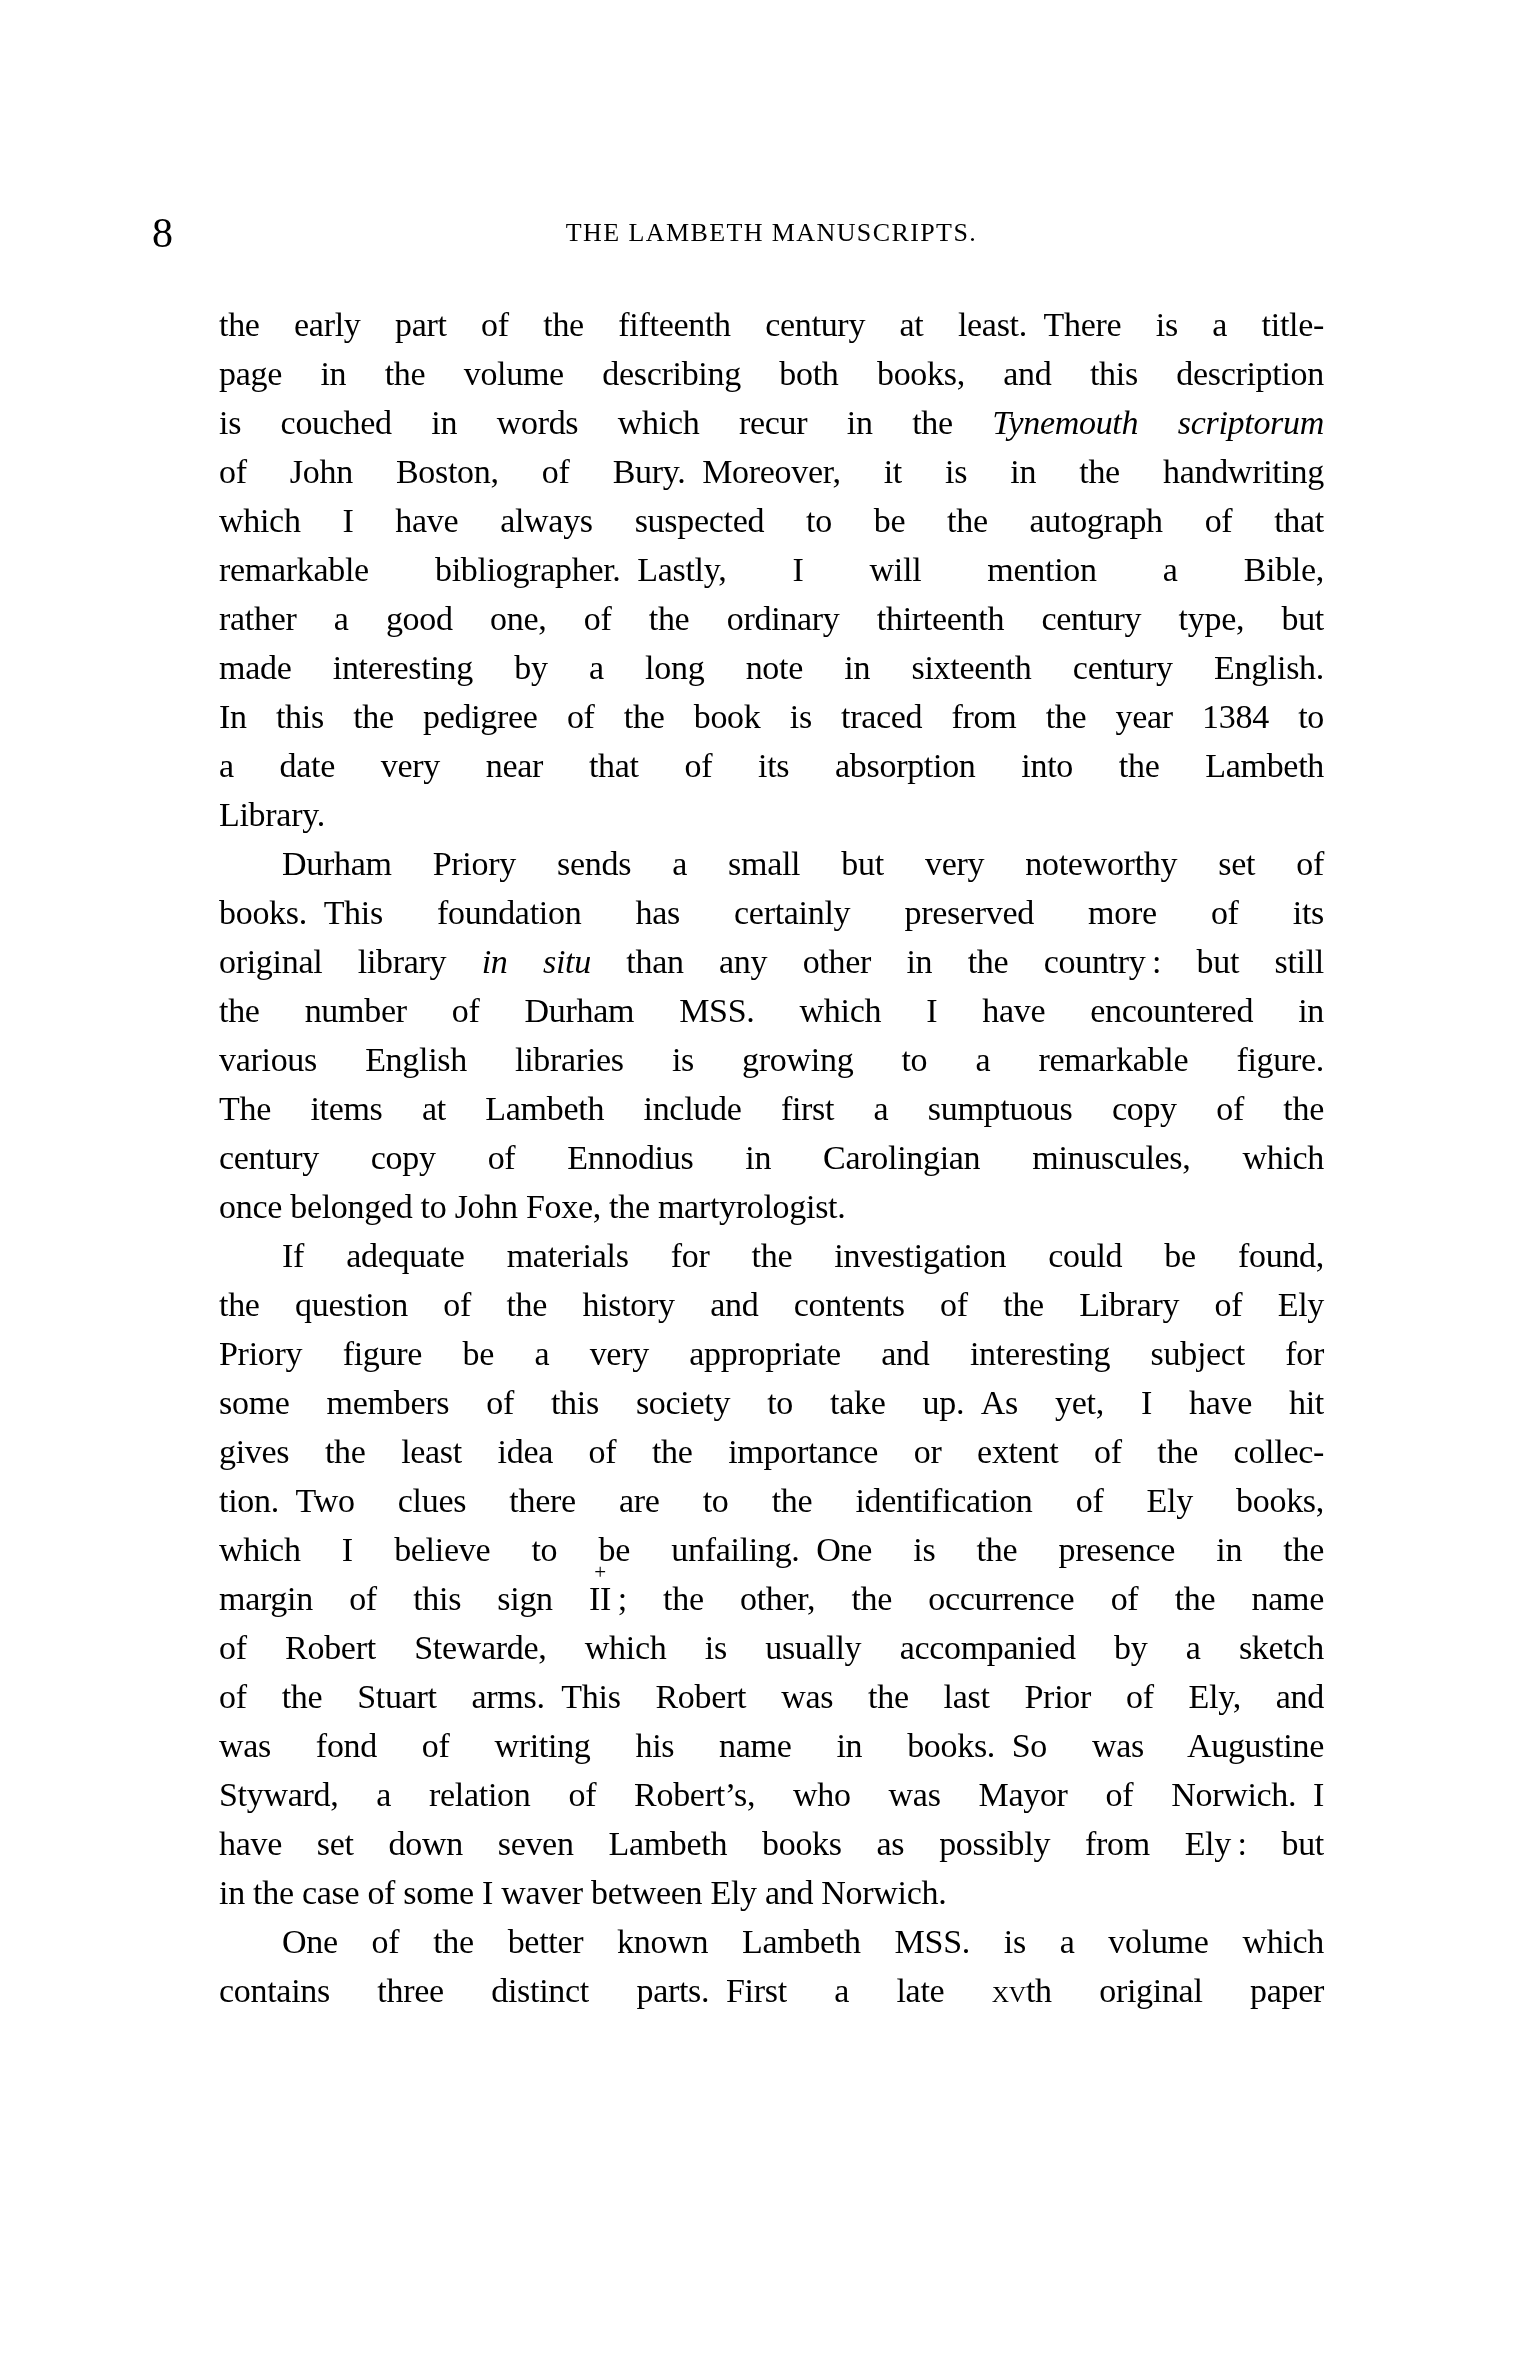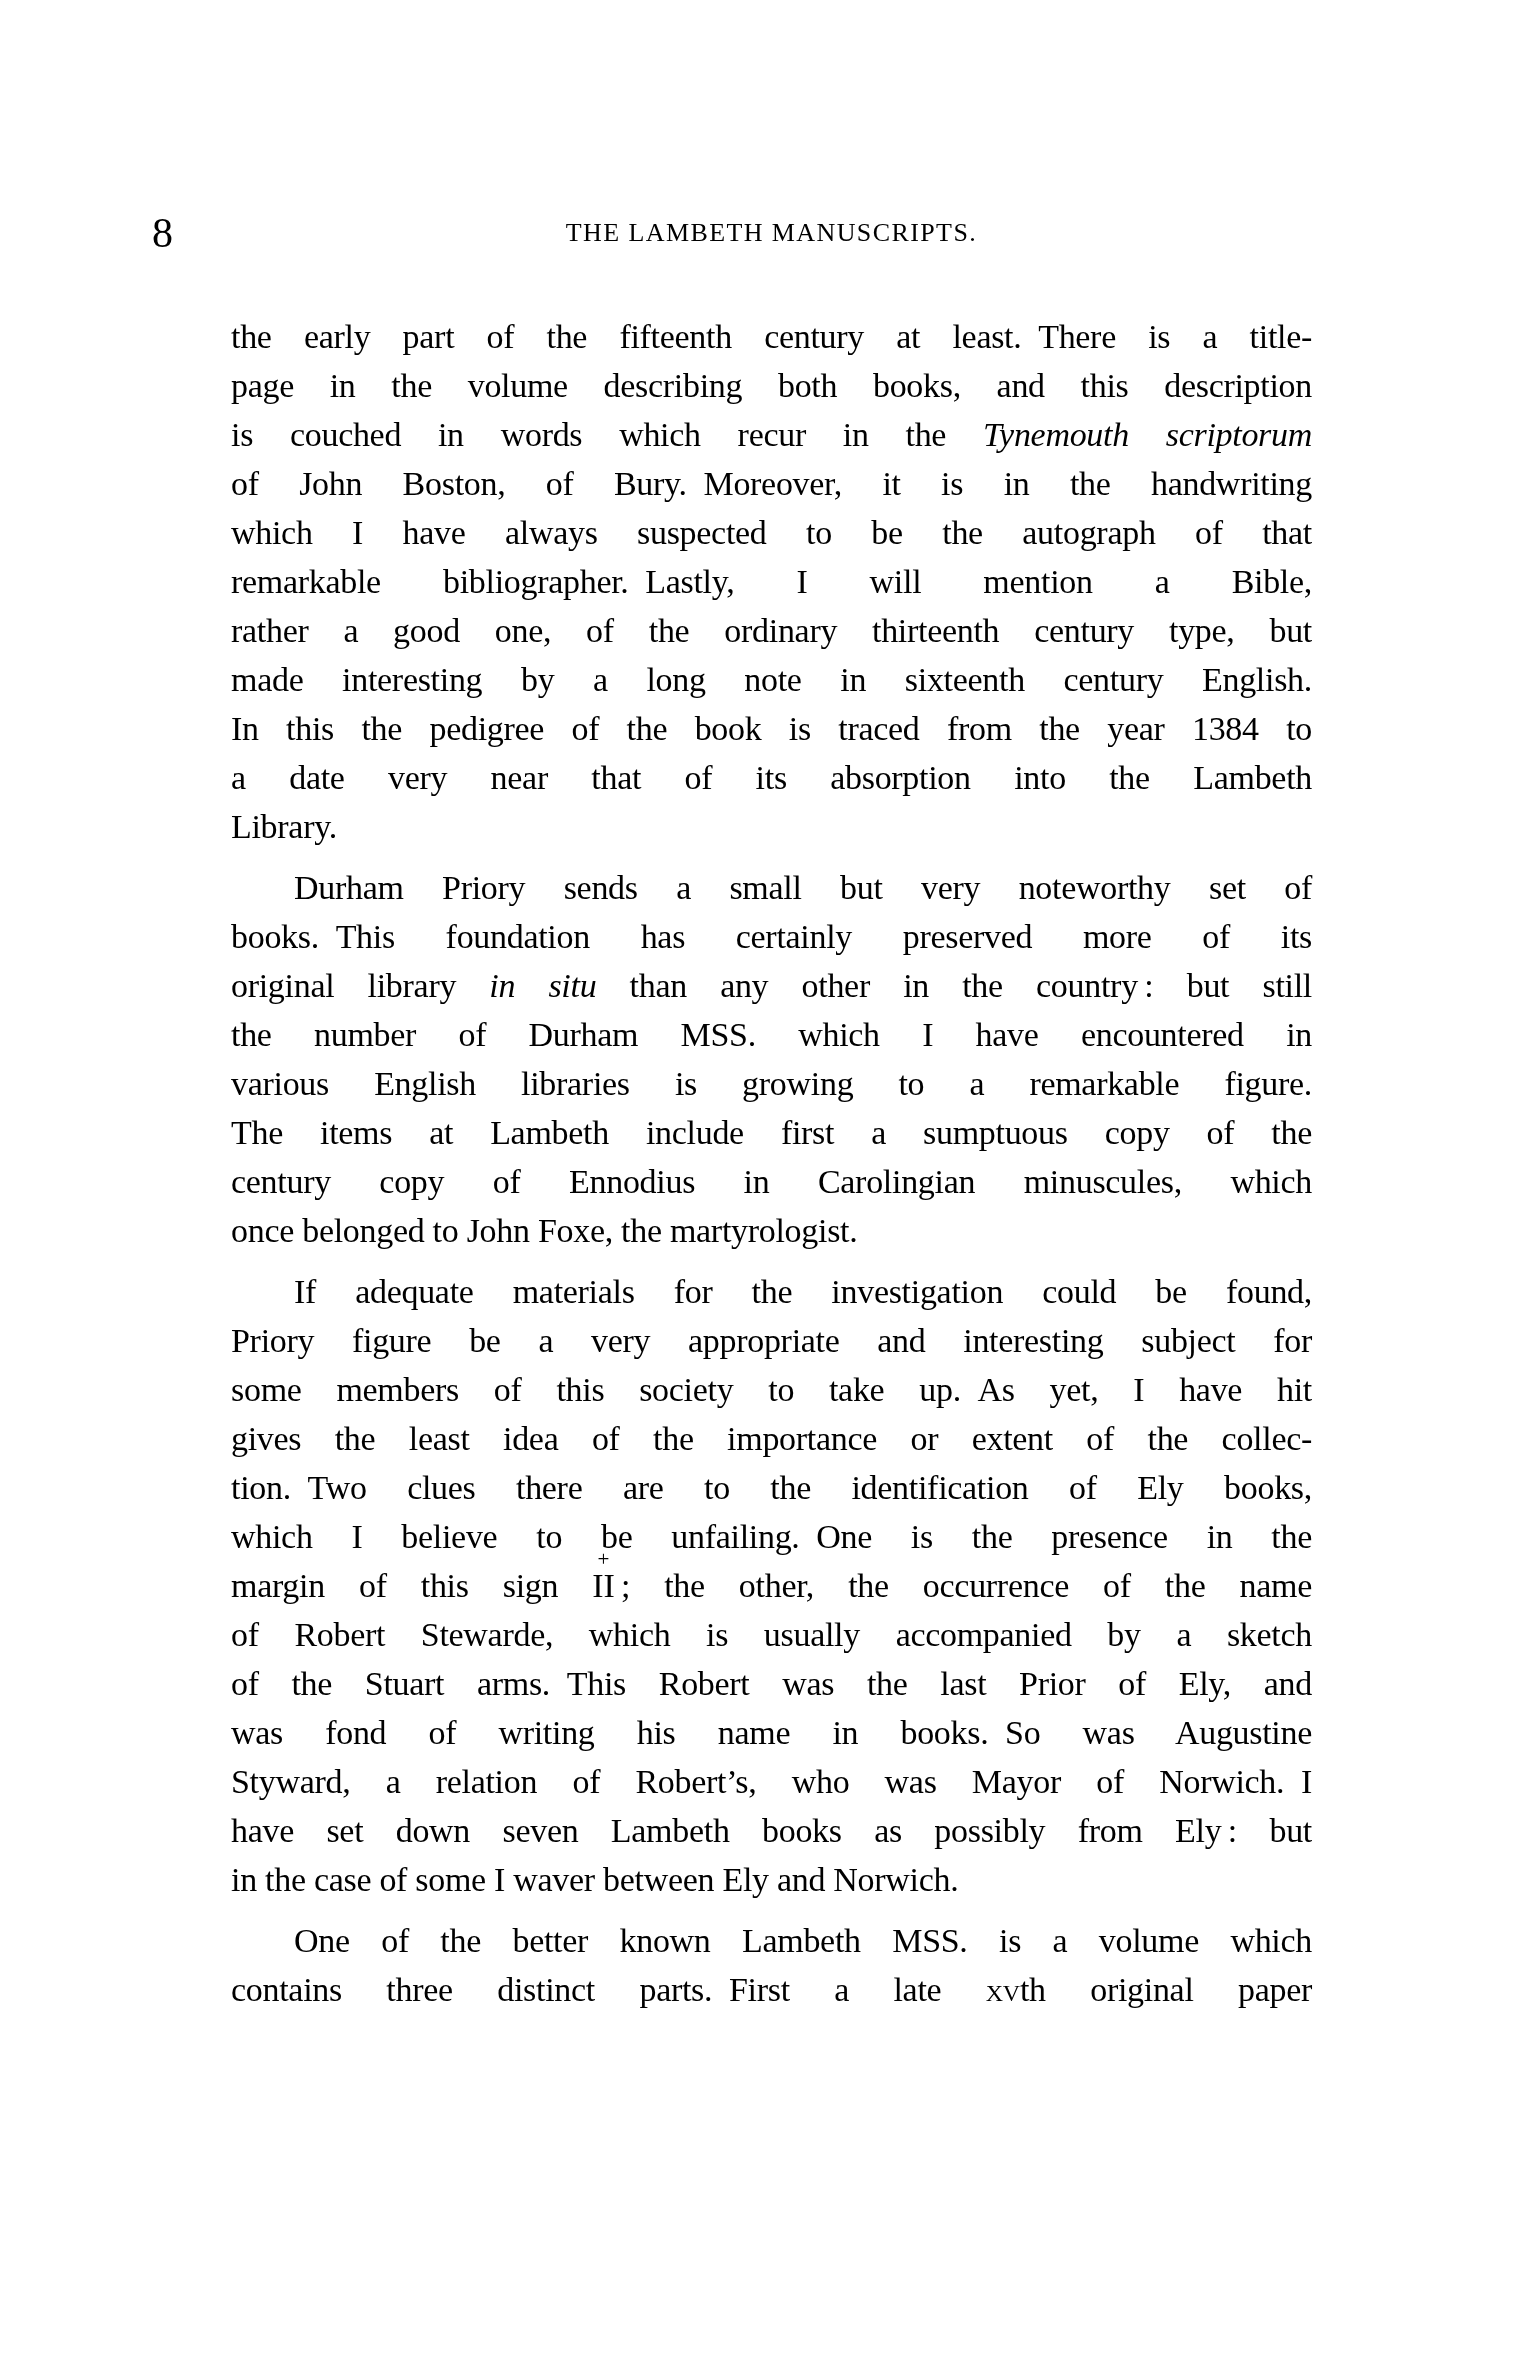--- a/index.html
+++ b/index.html
@@ -36,21 +36,21 @@
   }
   #body-block {
     position: absolute;
     left: 219px;
     top: 300px;
     width: 1105px;
     font-size: 34px;
     line-height: 49px;
     letter-spacing: -0.3px;
   }
-  .para { margin: 12px; }
+  .para { margin: 0; }
   .line {
     text-align: justify;
     text-align-last: left;
   }
   .line.just {
     text-align-last: justify;
   }
   .line.first-indent {
     text-indent: 63px;
   }
@@ -94,20 +94,21 @@
         <div class="line just"><span>books. This foundation has certainly preserved more of its</span></div>
         <div class="line just"><span>original library </span><span class="it">in situ</span><span> than any other in the country : but still</span></div>
         <div class="line just"><span>the number of Durham MSS. which I have encountered in</span></div>
         <div class="line just"><span>various English libraries is growing to a remarkable figure.</span></div>
         <div class="line just"><span>The items at Lambeth include first a sumptuous copy of the</span></div>
         <div class="line just"><span>century copy of Ennodius in Carolingian minuscules, which</span></div>
         <div class="line"><span>once belonged to John Foxe, the martyrologist.</span></div>
       </div>
       <div class="para">
         <div class="line just first-indent"><span>If adequate materials for the investigation could be found,</span></div>
+        <div class="line just"><span>the question of the history and contents of the Library of Ely</span></div>
         <div class="line just"><span>Priory figure be a very appropriate and interesting subject for</span></div>
         <div class="line just"><span>some members of this society to take up. As yet, I have hit</span></div>
         <div class="line just"><span>gives the least idea of the importance or extent of the collec-</span></div>
         <div class="line just"><span>tion. Two clues there are to the identification of Ely books,</span></div>
         <div class="line just"><span>which I believe to be unfailing. One is the presence in the</span></div>
         <div class="line just"><span>margin of this sign </span><span class="ely-sign"><span class="sign-plus">+</span><span class="sign-base">II</span></span><span> ; the other, the occurrence of the name</span></div>
         <div class="line just"><span>of Robert Stewarde, which is usually accompanied by a sketch</span></div>
         <div class="line just"><span>of the Stuart arms. This Robert was the last Prior of Ely, and</span></div>
         <div class="line just"><span>was fond of writing his name in books. So was Augustine</span></div>
         <div class="line just"><span>Styward, a relation of Robert’s, who was Mayor of Norwich. I</span></div>

